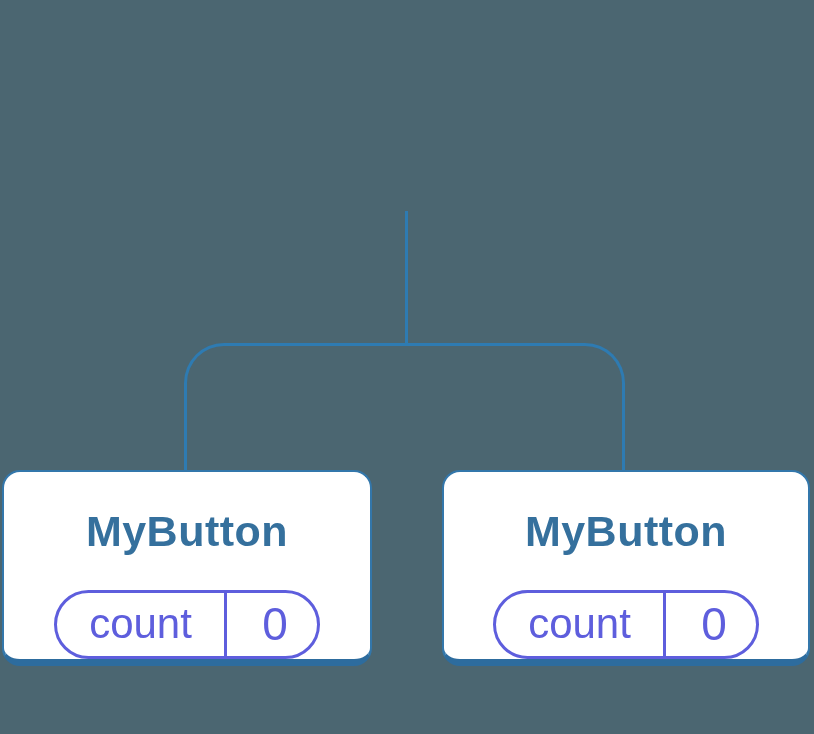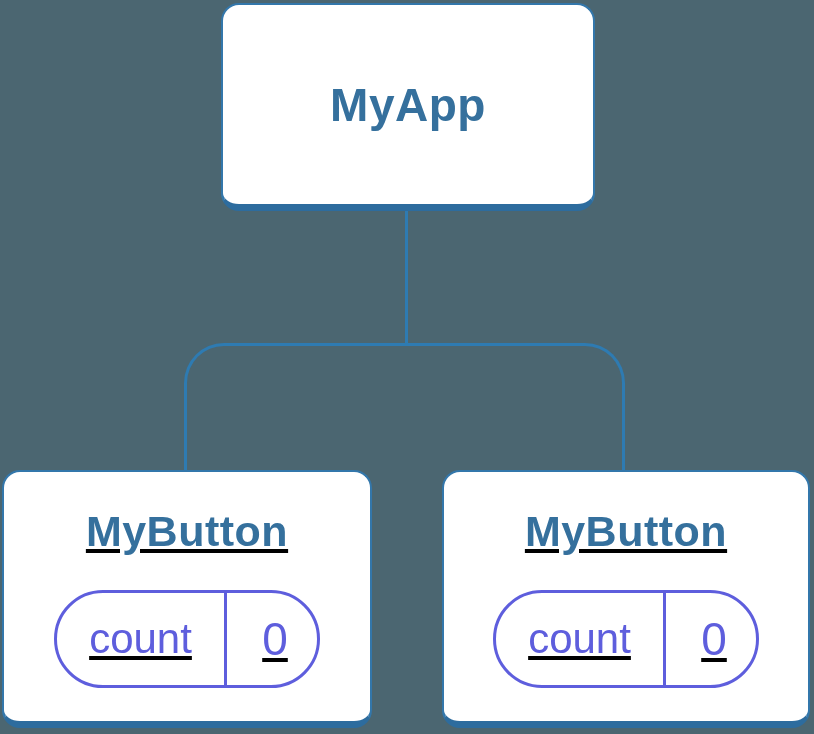--- a/index.html
+++ b/index.html
@@ -55,25 +55,24 @@
     position: absolute;
     left: 184px; top: 343px;
     width: 441px; height: 127px;
     border: 3px solid var(--connector);
     border-bottom: none;
     border-radius: 40px 40px 0 0;
   }
 
   .child-card {
     top: 470px;
-    height: 258px;
+    height: 196px;
     display: flex;
     flex-direction: column;
     align-items: center;
-    text-decoration: underline;
   }
   .child-left  { left: 2px;   width: 370px; }
   .child-right { left: 442px; width: 368px; }
 
   .child-card .node-label {
     margin-top: 34px;
     font-size: 43px;
     line-height: 1.2;
   }
 
@@ -101,23 +100,20 @@
     display: flex; align-items: center; justify-content: center;
     color: var(--state-accent);
     font-size: 46px;
   }
 </style>
 </head>
 <body>
 
 <div class="canvas">
 
-  <div class="card root-card">
-    <span class="node-label">MyApp</span>
-  </div>
 
   <div class="stem"></div>
   <div class="branch"></div>
 
   <div class="card child-card child-left">
     <span class="node-label">MyButton</span>
     <div class="state-pill">
       <span class="state-name">count</span>
       <span class="state-value">0</span>
     </div>

